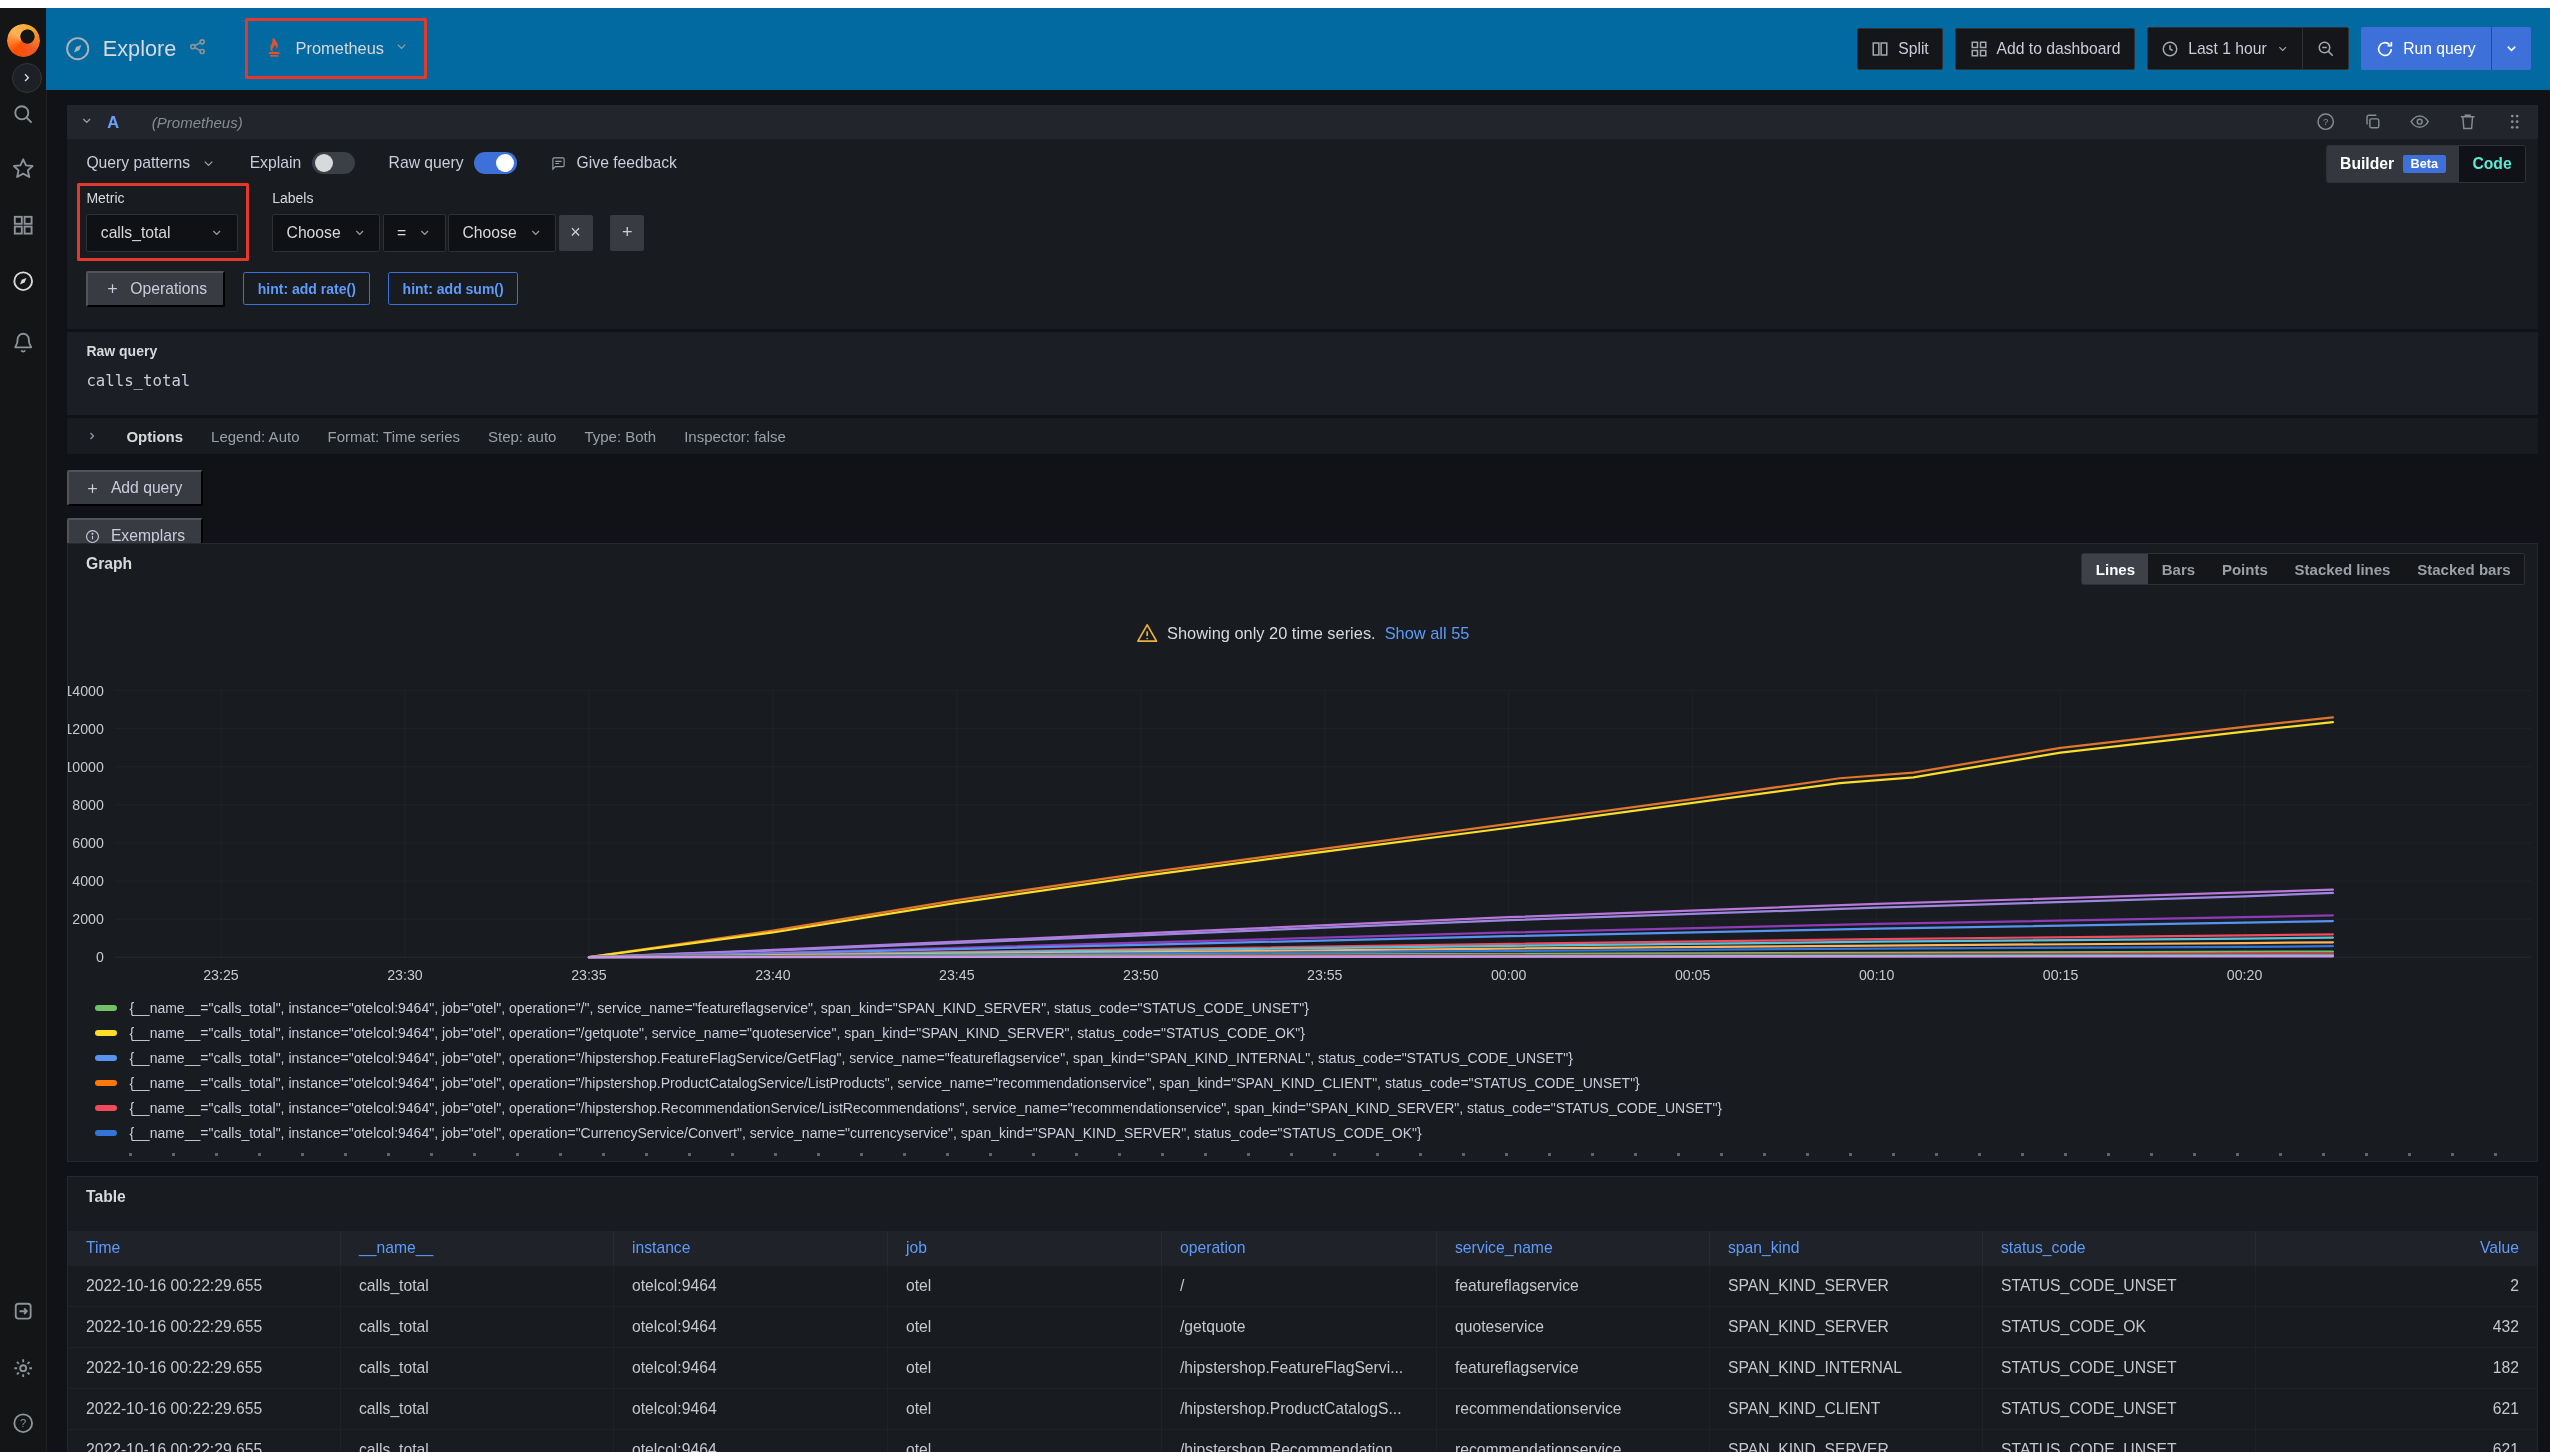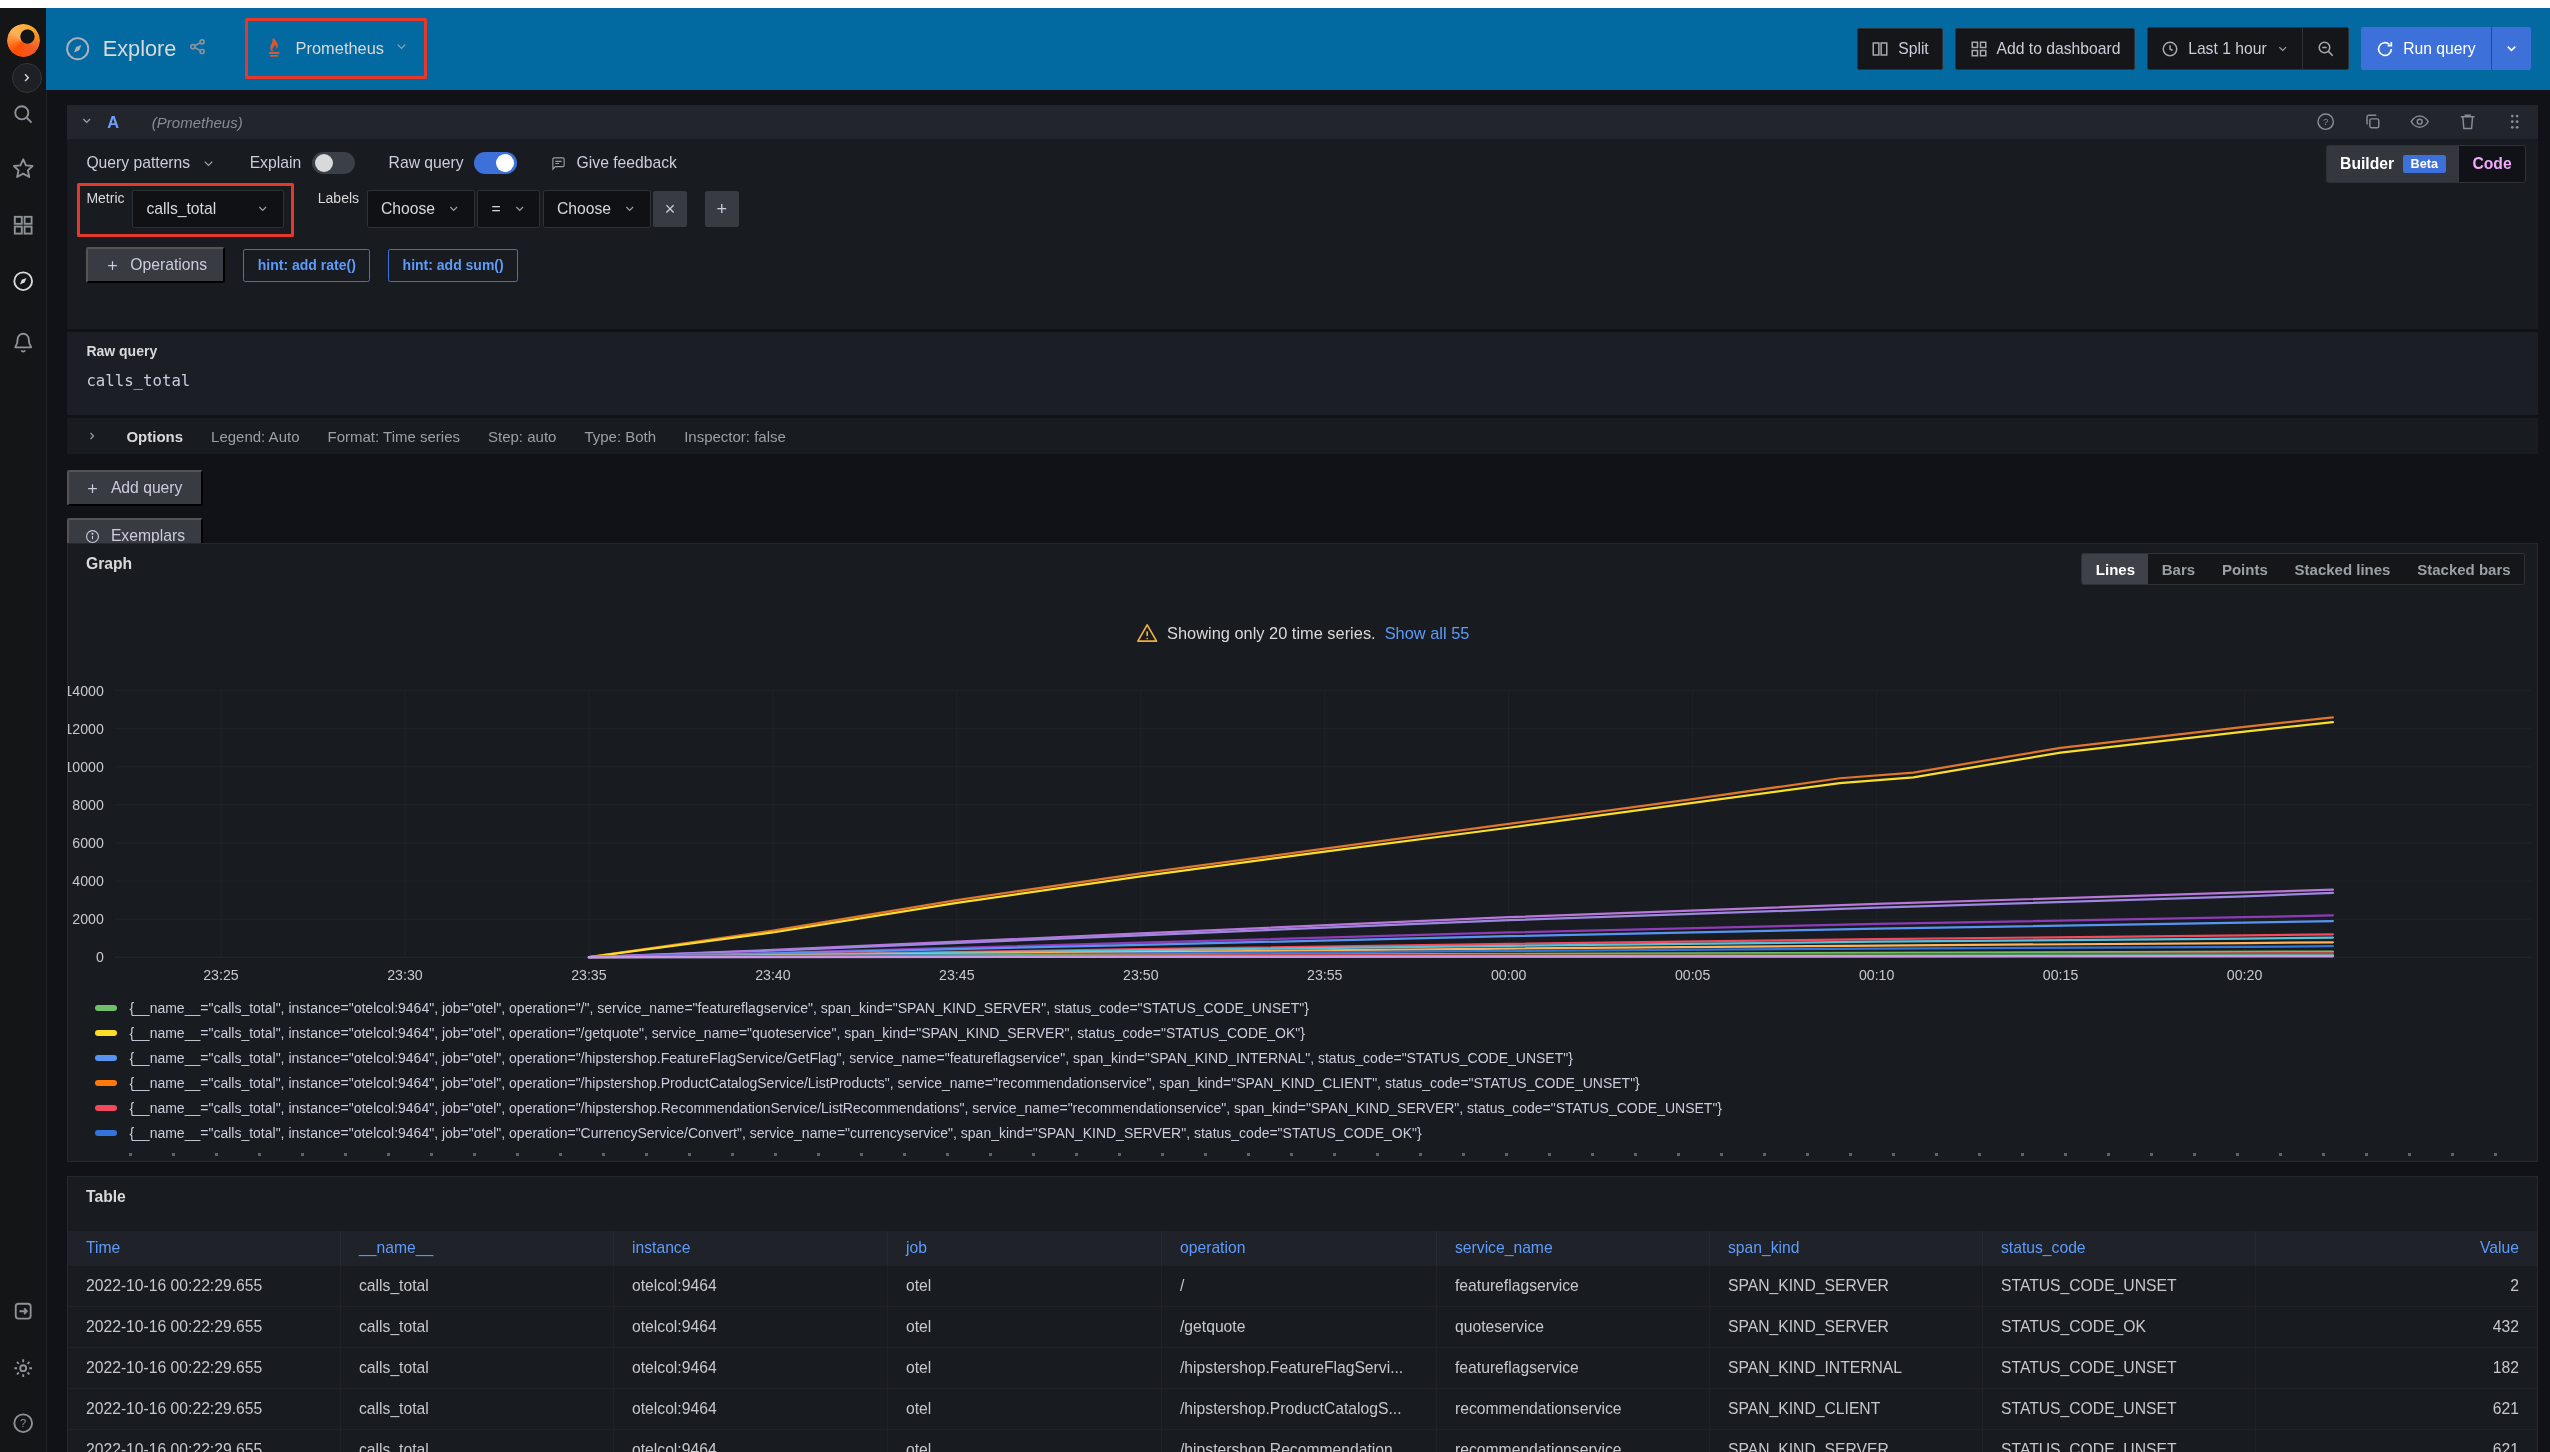--- a/index.html
+++ b/index.html
@@ -63,25 +63,25 @@
   .opt-strong{color:#d8d9da;font-weight:700;}
   .qtoolbar{height:36px;display:flex;align-items:center;gap:34px;}
   .qt-item{display:flex;align-items:center;gap:10.5px;font-size:15.7px;color:#ccccdc;cursor:pointer;}
   .qt-item svg{width:15px;height:15px;color:#9aa0a6;}
   .toggle{width:43px;height:22.4px;border-radius:11.2px;background:#3b3f46;position:relative;flex:none;}
   .toggle .knob{position:absolute;top:2.2px;left:3px;width:18px;height:18px;border-radius:50%;background:#d8d9da;}
   .toggle.on{background:#3d71d9;}
   .toggle.on .knob{left:auto;right:3px;background:#fff;}
   .builder-code{position:absolute;right:12px;top:6px;display:flex;align-items:center;height:36px;
                 border:0.7px solid #2e3136;border-radius:2.2px;background:#111217;overflow:hidden;}
-  .bc-seg{display:flex;align-items:center;gap:9px;padding:0 13.4px;height:100%;font-size:15.7px;font-weight:600;color:#f0abfc;cursor:pointer;}
+  .bc-seg{display:flex;align-items:center;gap:9px;padding:0 13.4px;height:100%;font-size:15.7px;font-weight:600;color:#5eead4;cursor:pointer;}
   .bc-seg.active{background:#34373e;color:#fff;}
   .beta{background:#3d71d9;color:#fff;font-size:12.7px;font-weight:700;padding:2.2px 7.5px;border-radius:2.2px;}
   .metric-row{display:flex;gap:34px;margin-top:9px;}
-  .field{display:flex;gap:7.5px;}
+  .field{display:flex;flex-direction:column;gap:7.5px;}
   .field-label{font-size:14px;font-weight:500;color:#d8d9da;}
   .controls{display:flex;align-items:center;gap:2.2px;}
   .select{height:36px;display:flex;align-items:center;gap:12px;padding:0 13.4px;background:#0f1115;
           border:0.7px solid #2e3136;border-radius:2.2px;font-size:15.7px;color:#d8d9da;cursor:pointer;}
   .select svg{width:13.4px;height:13.4px;color:#9aa0a6;}
   .sq-btn{width:34px;height:36px;background:#383b42;border-radius:2.2px;display:flex;align-items:center;
           justify-content:center;font-size:18px;color:#ccccdc;cursor:pointer;flex:none;}
   .field.metric{position:relative;}
   .ann-metric{left:-9px;top:-7.5px;right:-10.5px;bottom:-9px;}
   .ops-row{display:flex;align-items:center;gap:18px;margin-top:19.4px;}

